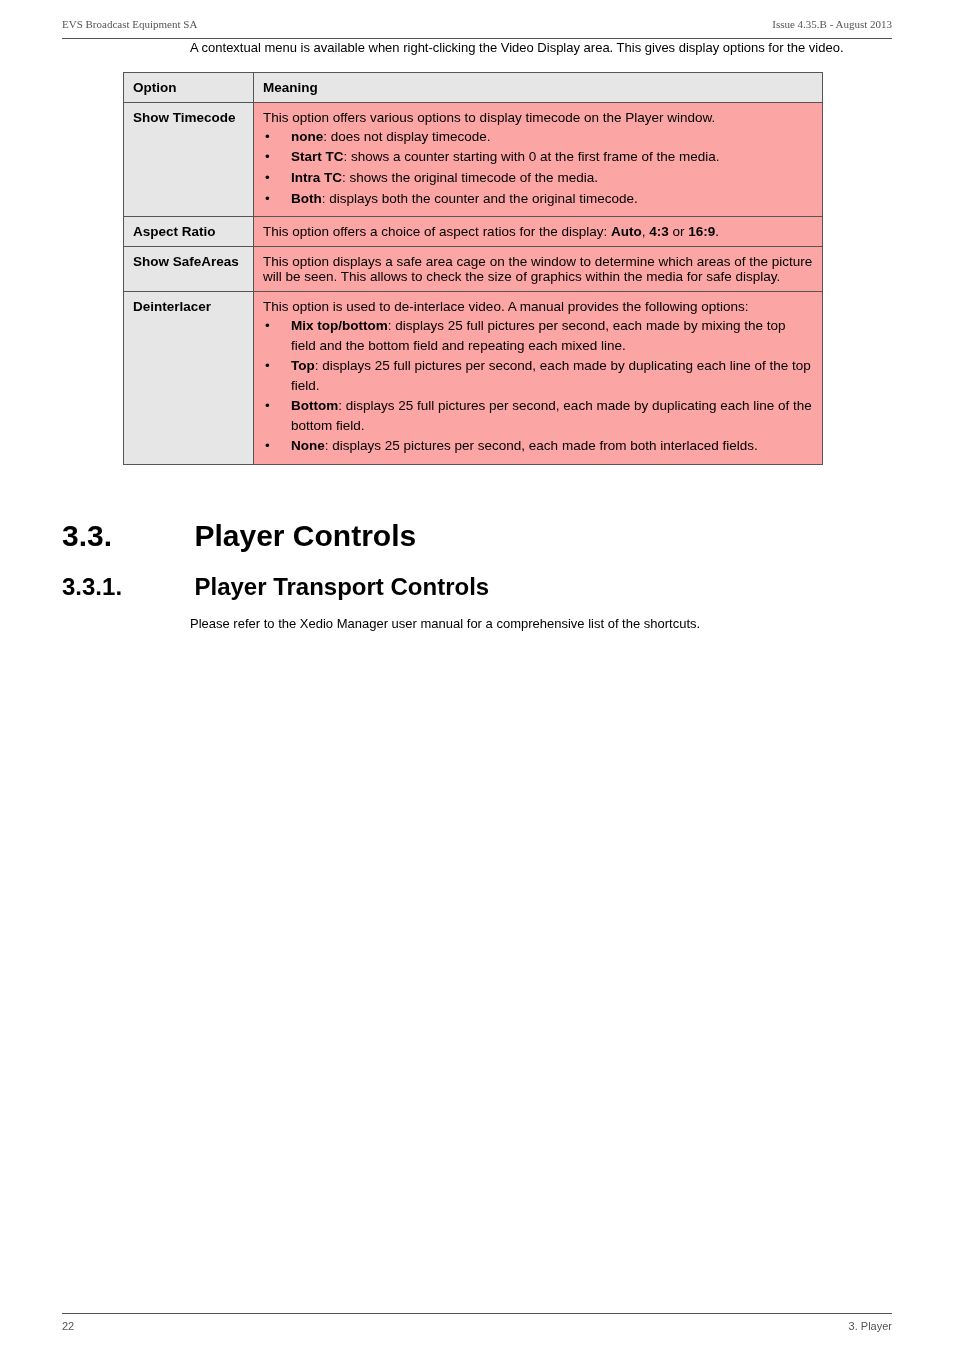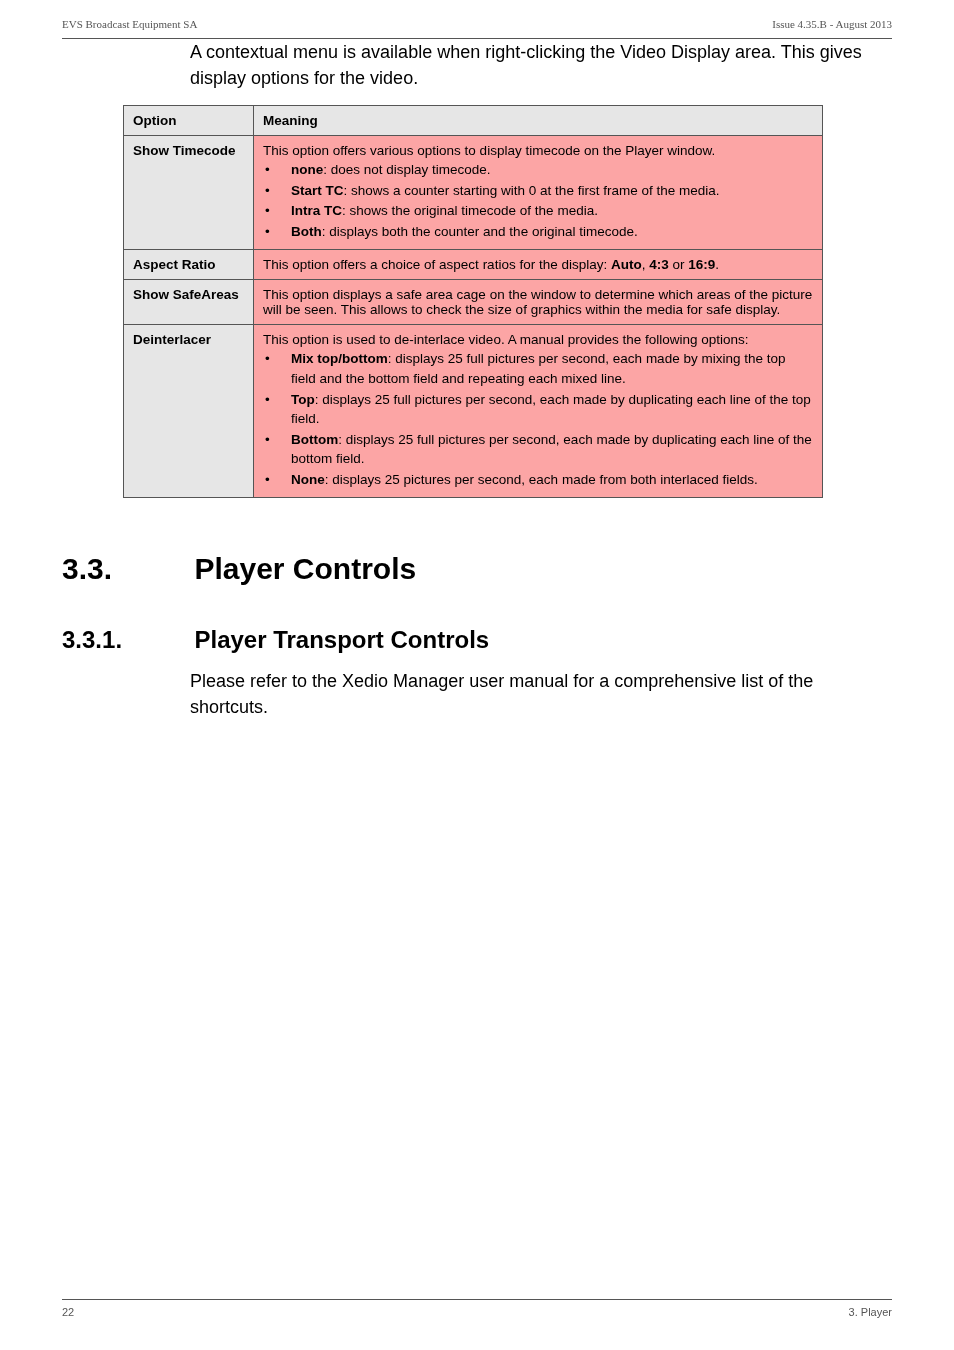--- a/index.html
+++ b/index.html
@@ -37,21 +37,21 @@
     display: inline-block;
     font-size: 30px;
     font-weight: bold;
     color: #000;
     vertical-align: top;
   }
   .h2-row { margin-top: 44px; margin-bottom: 18px; }
   .h2-row .sec-num { width: 128px; }
   .body-text {
     margin-left: 128px;
-    font-size: 18px;
+    font-size: 13px;
     line-height: 1.45;
     color: #000;
   }
   .intro { margin-bottom: 14px; }
   table.opts {
     margin-left: 61px;
     width: 700px;
     border-collapse: collapse;
     font-size: 13.5px;
   }
@@ -82,35 +82,35 @@
     padding-left: 28px;
     line-height: 1.45;
     margin-bottom: 1px;
   }
   ul.bullets li::before {
     content: "•";
     position: absolute;
     left: 2px;
     top: 0;
   }
-  .h3-row { margin-top: 40px; margin-bottom: 14px; }
+  .h3-row { margin-top: 20px; margin-bottom: 14px; }
   .h3-row .sec-num3 {
     display: inline-block;
     width: 128px;
     font-size: 24px;
     font-weight: bold;
   }
   .h3-row .sec-title3 {
     display: inline-block;
     font-size: 24px;
     font-weight: bold;
   }
   .footer {
     position: absolute;
-    bottom: 32px;
+    bottom: 18px;
     left: 0; right: 0;
     padding: 12px 62px 0 62px;
   }
   .hr-bot {
     border: none;
     border-top: 1px solid #555;
     margin-bottom: 6px;
   }
   .footer-row {
     display: flex;

